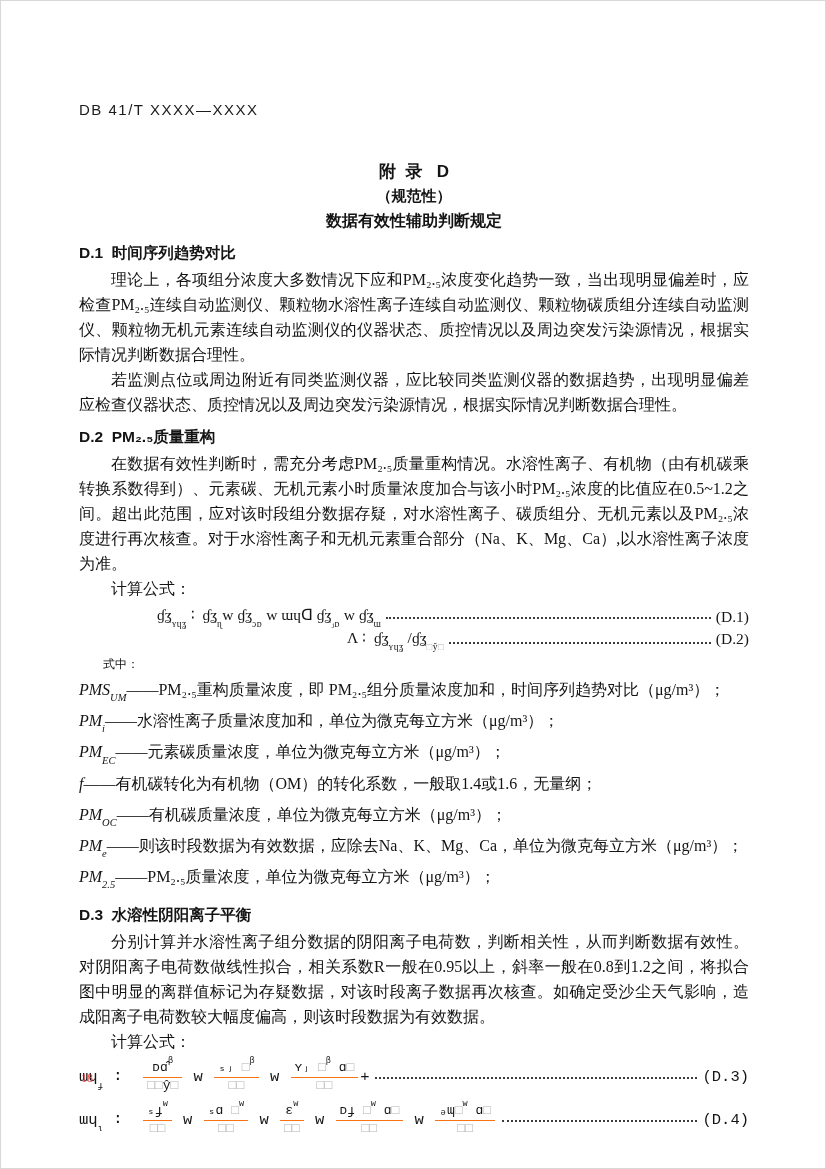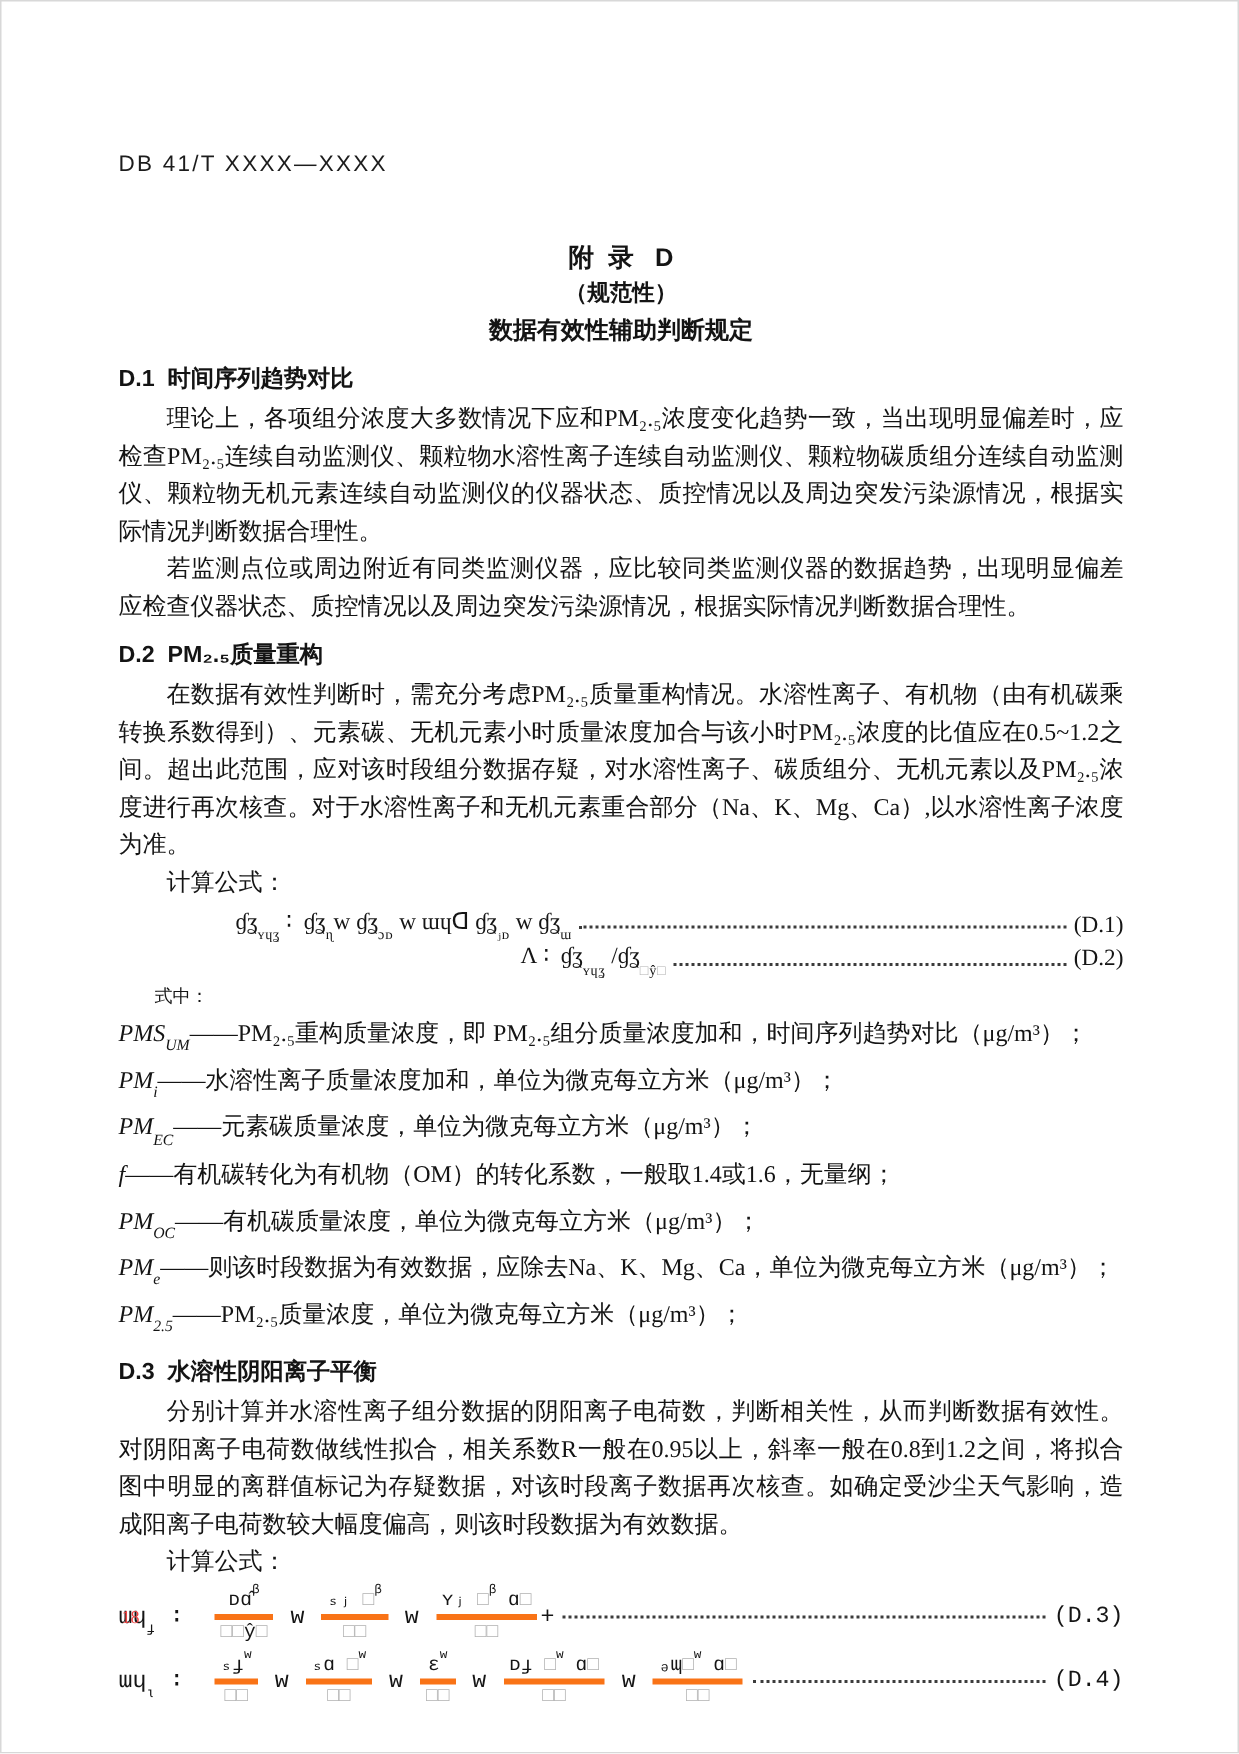--- a/index.html
+++ b/index.html
@@ -54,21 +54,21 @@
   }
   .frow.tall{min-height:40px;margin:3px 0;font-family:Liberation Mono, monospace;}
   .fbody{white-space:pre;}
   .fbody sub{font-size:9.5px;position:relative;top:3px;letter-spacing:0.5px;}
   .fbody sup{font-size:9.5px;position:relative;top:-4px;}
   .tofu{color:#b2b2b2;}
   .frac{
     display:inline-flex;flex-direction:column;vertical-align:middle;
     text-align:center;font-size:13px;margin:0 2px;line-height:1.15;
   }
-  .frac .num{display:block;border-bottom:4px solid #f97316;padding:0 4px 1px 4px;white-space:pre;}
+  .frac .num{display:block;border-bottom:1px solid #f97316;padding:0 4px 1px 4px;white-space:pre;}
   .frac .den{display:block;padding:1px 4px 0 4px;white-space:pre;}
   .frac sup{font-size:8.5px;position:relative;top:-3px;}
   .leader{
     flex:1;height:0;border-bottom:2px dotted #3c3c3c;
     margin:0 5px;align-self:center;position:relative;top:4px;
   }
   .frow.tall .leader{top:1px;}
   .flabel{font-size:15.5px;white-space:pre;}
   .page-number{
     position:absolute;left:80px;top:1070px;font-size:12px;color:#ef4444;

